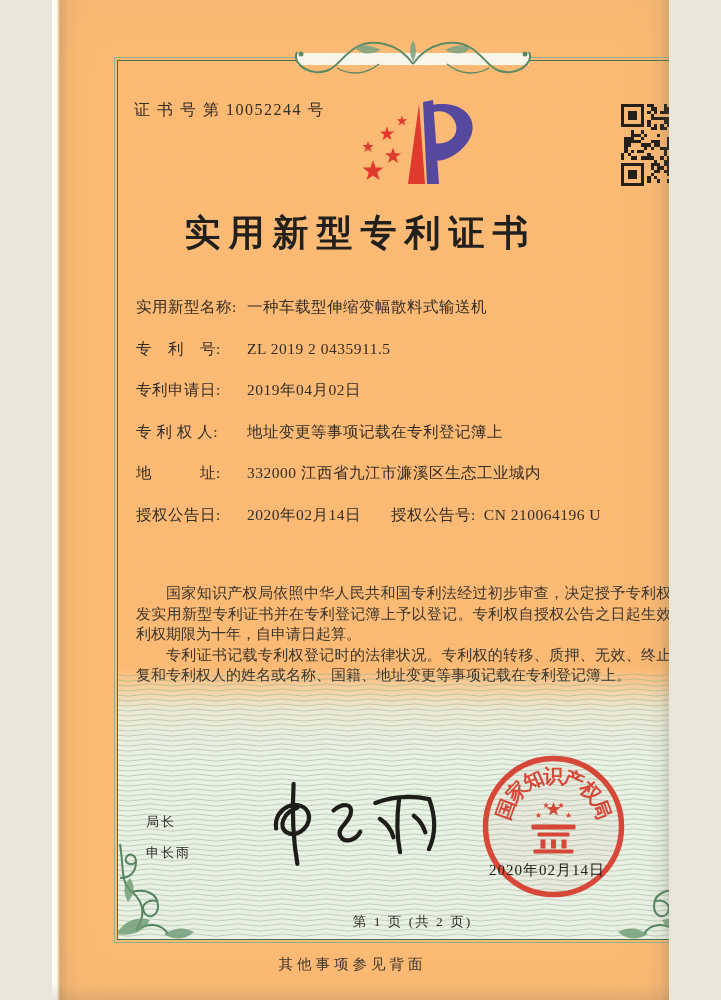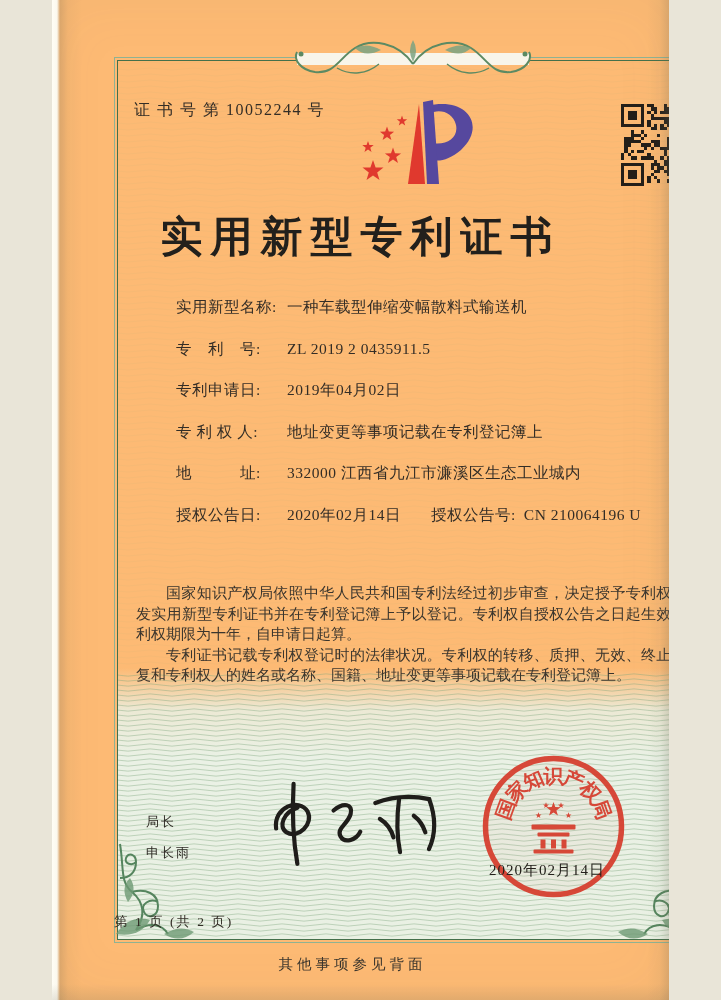--- a/index.html
+++ b/index.html
@@ -19,44 +19,44 @@
   .frame{position:absolute;left:62px;top:57px;width:597px;height:884px;z-index:2;
     border:1.5px solid #8fb292;pointer-events:none;}
   .frame::after{content:"";position:absolute;inset:2px;border:1.5px solid #44704b;}
 
   .band-tint{position:absolute;left:65px;top:668px;width:592px;height:272px;z-index:0;
     background:linear-gradient(180deg,rgba(233,241,229,0) 0,rgba(233,241,229,.85) 42px,#eaf1e5 90px,#e9f0e3 100%);}
   .waves{position:absolute;z-index:1;pointer-events:none;}
   #waves-faint{opacity:.14;}
 
   .cert-no{position:absolute;left:82px;top:100px;font-size:16px;letter-spacing:1.5px;z-index:3;}
-  .title{position:absolute;left:0;right:8px;top:209px;text-align:center;font-size:42px;font-weight:bold;
+  .title{position:absolute;left:0;right:8px;top:209px;text-align:center;font-size:36px;font-weight:bold;
     letter-spacing:8px;text-indent:8px;z-index:3;color:#22201c;}
 
   .logo{position:absolute;left:283px;top:94px;z-index:3;}
   .qr{position:absolute;left:569px;top:104px;z-index:3;}
 
   .fields{position:absolute;left:84px;top:296px;z-index:3;font-size:15.5px;letter-spacing:.5px;}
-  .frow{line-height:21px;margin-bottom:20.5px;white-space:pre;margin-left:40px;}
+  .frow{line-height:21px;margin-bottom:20.5px;white-space:pre;}
   .flabel{display:inline-block;width:103px;white-space:pre;}
   .fvalue{margin-left:8px;white-space:pre;}
   .flabel2{margin-left:30px;white-space:pre;}
 
   .paras{position:absolute;left:84px;width:566px;top:583px;z-index:3;font-size:15px;
     line-height:20.6px;text-align:justify;color:#3a352d;}
   .paras p{margin:0;text-indent:2em;font-family:Liberation Serif, serif;}
 
   .signer{position:absolute;left:94px;top:806px;font-size:13px;line-height:31px;z-index:3;letter-spacing:2px;color:#2c2823;}
   .signature{position:absolute;left:196px;top:776px;z-index:3;transform:rotate(-2deg);}
 
   .seal{position:absolute;left:428px;top:753px;z-index:4;opacity:.93;}
   .seal-date{position:absolute;left:437px;top:861px;width:150px;font-size:15px;z-index:5;
     color:#23201b;letter-spacing:1px;}
 
-  .page-no{position:absolute;left:62px;width:597px;top:913px;font-size:13.5px;
+  .page-no{position:absolute;left:62px;width:597px;top:913px;text-align:center;font-size:13.5px;
     letter-spacing:2px;z-index:3;}
   .back-note{position:absolute;left:0;right:16px;top:955px;text-align:center;font-size:14.5px;
     letter-spacing:4px;z-index:3;color:#3a352d;}
 
   .top-ornament{position:absolute;left:211px;top:30px;z-index:3;}
   .corner{position:absolute;z-index:2;}
   #corner-left{left:54px;top:838px;}
   #corner-right{left:548px;top:838px;transform:scaleX(-1);}
 </style>
 </head>

